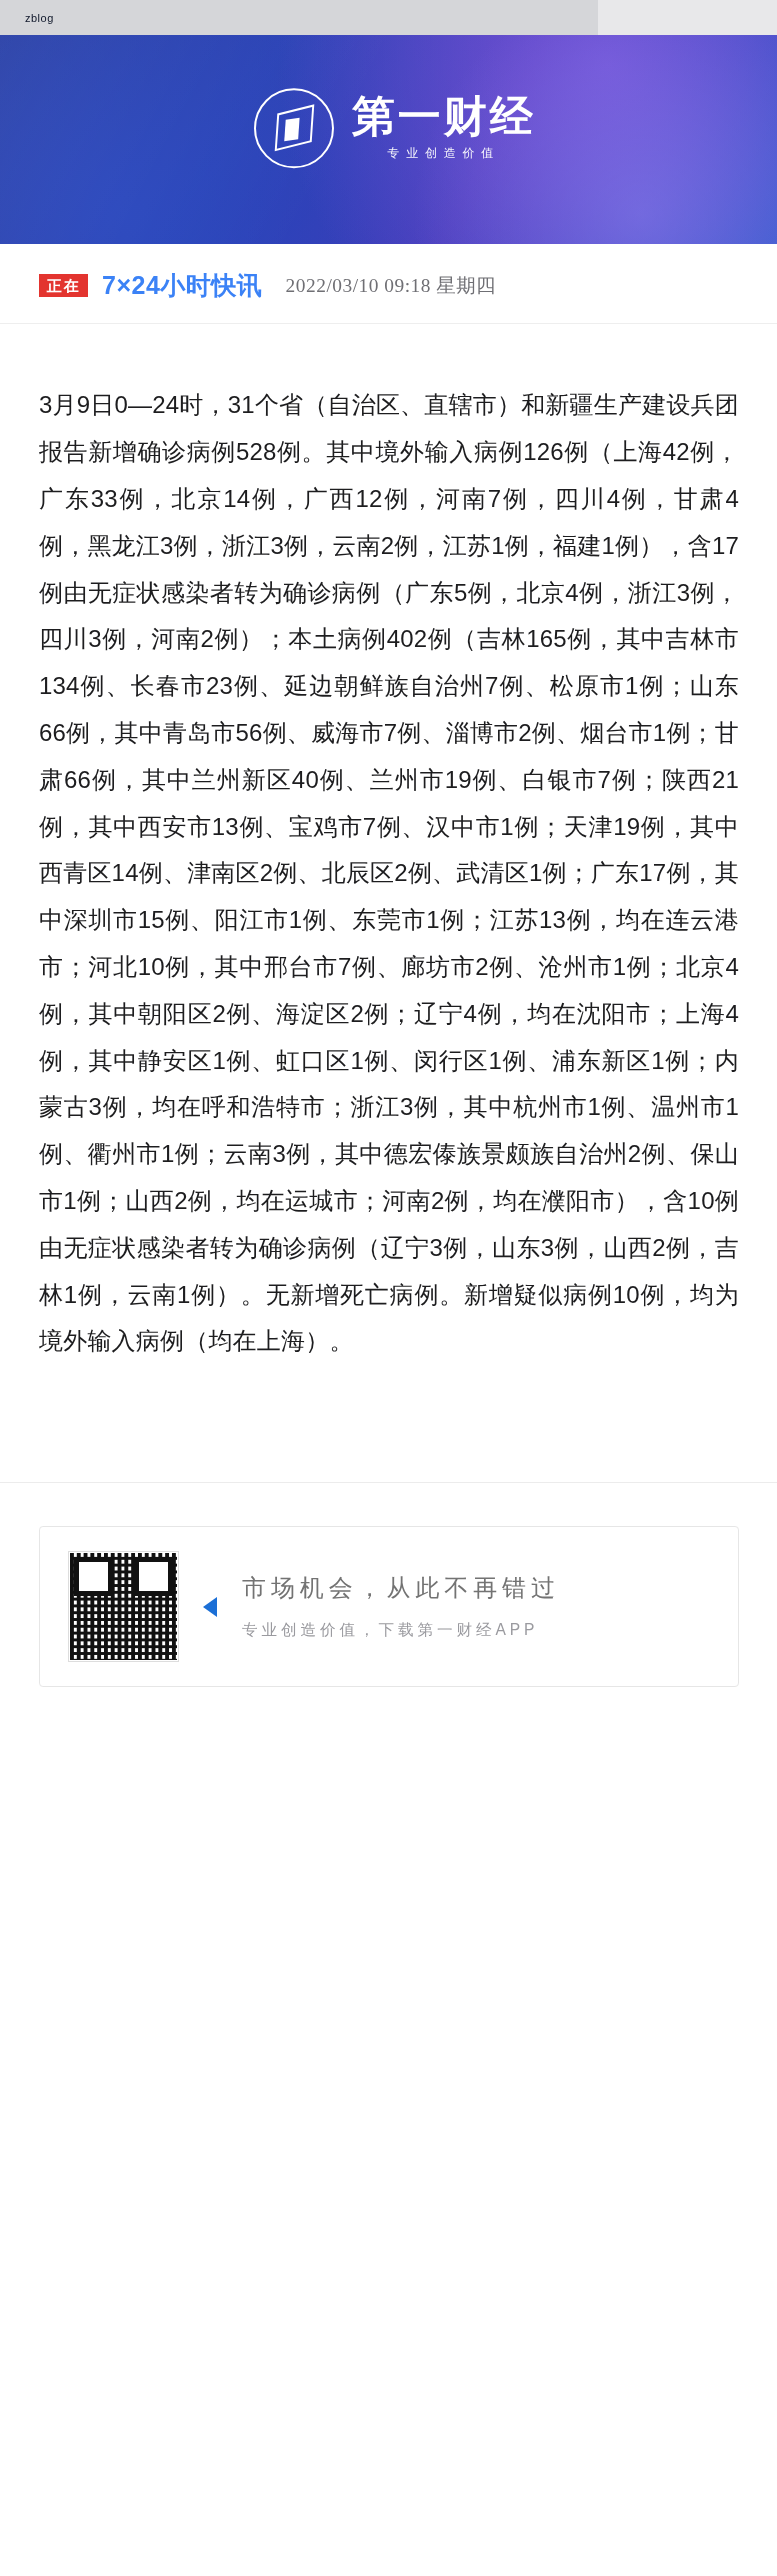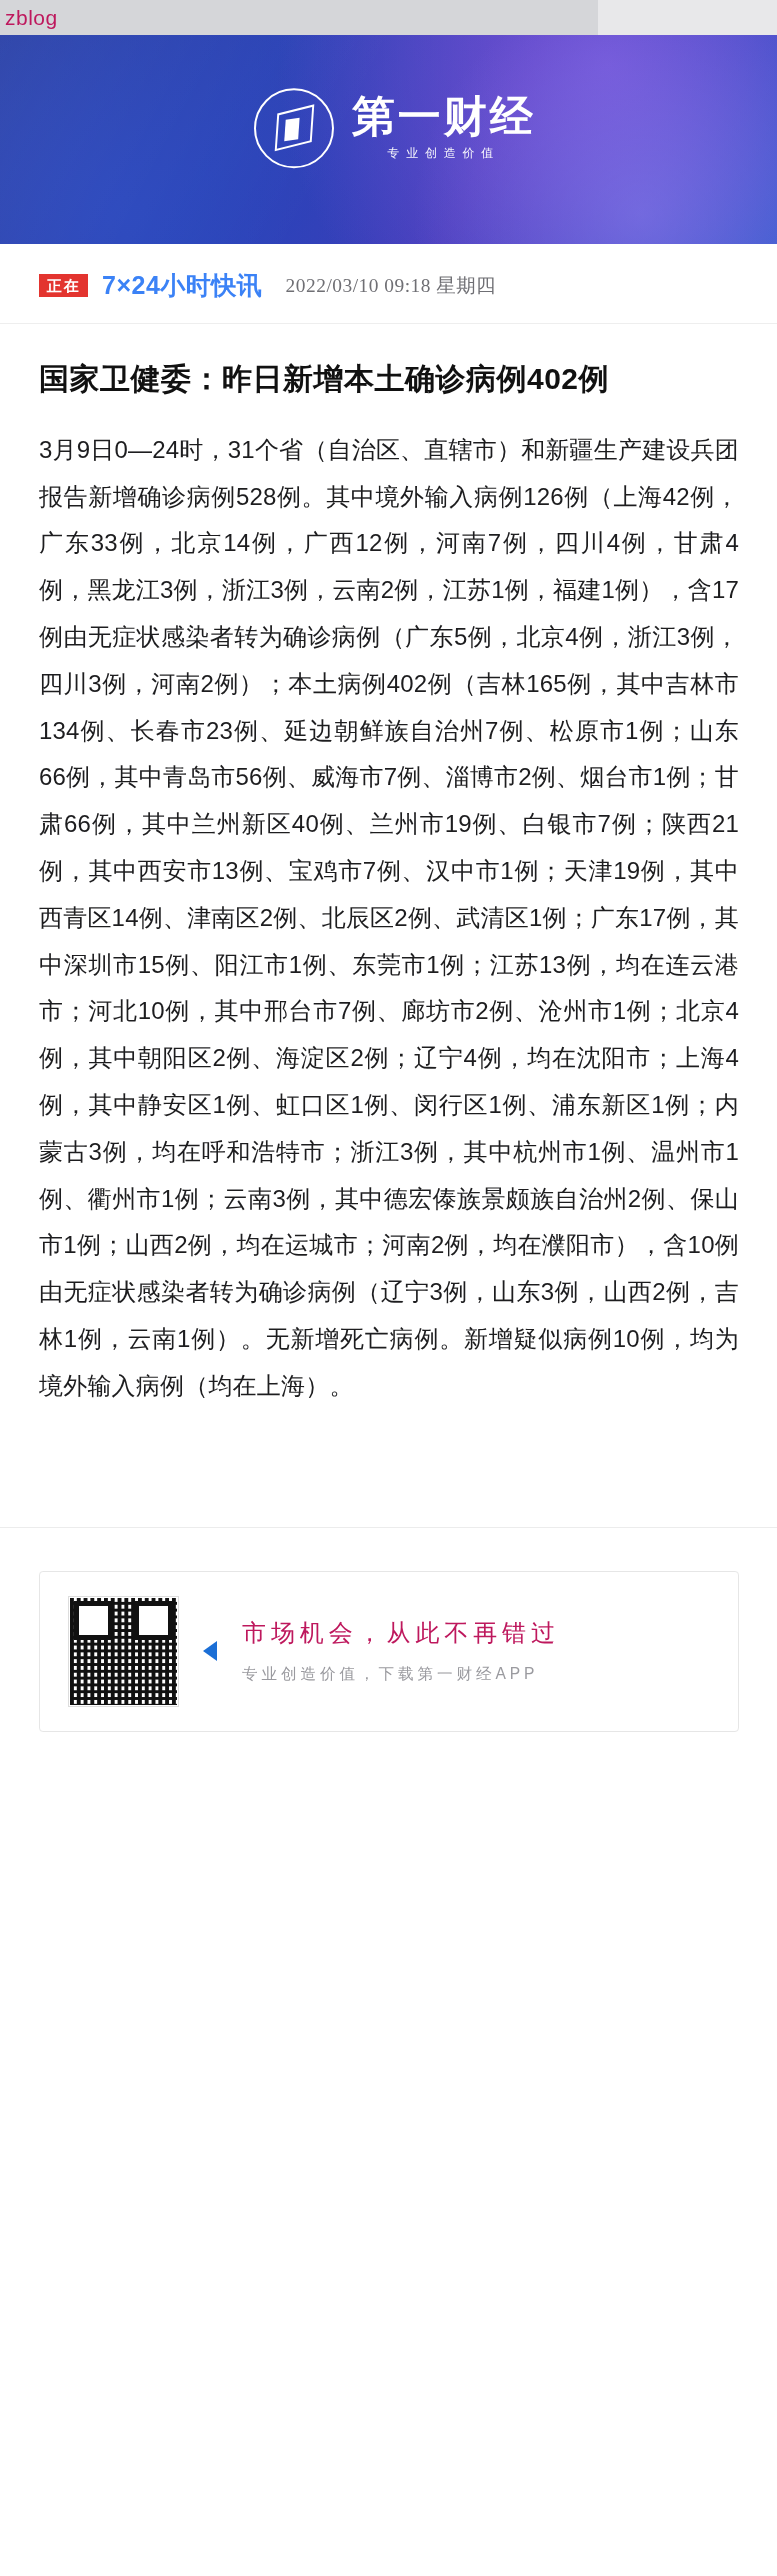--- a/index.html
+++ b/index.html
@@ -18,23 +18,23 @@
 
   
   .topbar {
     height: 35px;
     background: #e8e8ea;
     display: flex;
     align-items: center;
     position: relative;
   }
   .topbar .wm {
-    font-size: 21px;
-    color: #be185d;
-    padding-left: 5px;
+    font-size: 11px;
+    color: #0f172a;
+    padding-left: 25px;
     letter-spacing: 0.5px;
   }
   .topbar .progress {
     position: absolute;
     left: 0; top: 0; bottom: 0;
     width: 598px;
     background: #d5d6d9;
   }
   .topbar .wm { position: relative; z-index: 2; }
 
@@ -201,21 +201,21 @@
   .promo-arrow {
     width: 0; height: 0;
     border-top: 10.7px solid transparent;
     border-bottom: 10.7px solid transparent;
     border-right: 14.6px solid #1b6fd6;
     flex: 0 0 auto;
   }
   .promo-text { flex: 1; }
   .promo-title {
     font-size: 24px;
-    color: #be185d;
+    color: #737373;
     letter-spacing: 4.9px;
   }
   .promo-sub {
     margin-top: 15.6px;
     font-size: 15.6px;
     color: #9a9a9f;
     letter-spacing: 3.9px;
   }
 </style>
 </head>
@@ -240,21 +240,20 @@
     </div>
   </div>
 
   <div class="meta">
     <div class="badge">正在</div>
     <div class="live-title">7×24小时快讯</div>
     <div class="time">2022/03/10 09:18 星期四</div>
   </div>
 
   <div class="article">
-    <h1 class="headline">国家卫健委：昨日新增本土确诊病例402例</h1>
     <p class="body">3月9日0—24时，31个省（自治区、直辖市）和新疆生产建设兵团报告新增确诊病例528例。其中境外输入病例126例（上海42例，广东33例，北京14例，广西12例，河南7例，四川4例，甘肃4例，黑龙江3例，浙江3例，云南2例，江苏1例，福建1例），含17例由无症状感染者转为确诊病例（广东5例，北京4例，浙江3例，四川3例，河南2例）；本土病例402例（吉林165例，其中吉林市134例、长春市23例、延边朝鲜族自治州7例、松原市1例；山东66例，其中青岛市56例、威海市7例、淄博市2例、烟台市1例；甘肃66例，其中兰州新区40例、兰州市19例、白银市7例；陕西21例，其中西安市13例、宝鸡市7例、汉中市1例；天津19例，其中西青区14例、津南区2例、北辰区2例、武清区1例；广东17例，其中深圳市15例、阳江市1例、东莞市1例；江苏13例，均在连云港市；河北10例，其中邢台市7例、廊坊市2例、沧州市1例；北京4例，其中朝阳区2例、海淀区2例；辽宁4例，均在沈阳市；上海4例，其中静安区1例、虹口区1例、闵行区1例、浦东新区1例；内蒙古3例，均在呼和浩特市；浙江3例，其中杭州市1例、温州市1例、衢州市1例；云南3例，其中德宏傣族景颇族自治州2例、保山市1例；山西2例，均在运城市；河南2例，均在濮阳市），含10例由无症状感染者转为确诊病例（辽宁3例，山东3例，山西2例，吉林1例，云南1例）。无新增死亡病例。新增疑似病例10例，均为境外输入病例（均在上海）。</p>
   </div>
 
   <div class="footer-wrap">
     <div class="promo">
       <div class="qr"></div>
       <div class="promo-arrow"></div>
       <div class="promo-text">
         <div class="promo-title">市场机会，从此不再错过</div>
         <div class="promo-sub">专业创造价值，下载第一财经APP</div>

